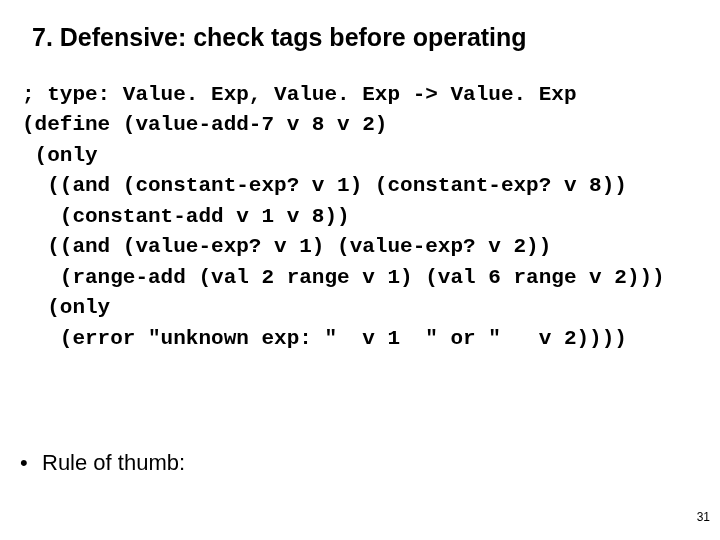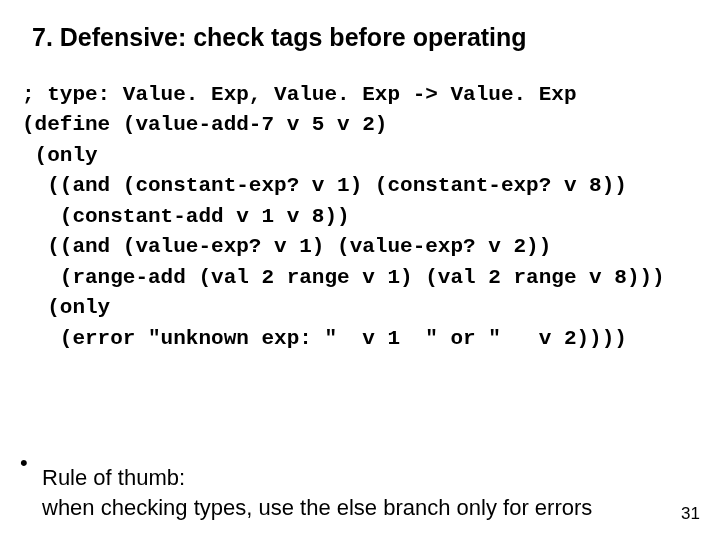--- a/index.html
+++ b/index.html
@@ -49,50 +49,48 @@
   }
   .dot {
     width: 22px;
     flex: 0 0 22px;
     text-align: left;
     font-size: 22px;
     line-height: 1.35;
   }
   .bullet-text {
     flex: 1;
-    margin-top: 15px;
   }
   .pagenum {
     position: absolute;
-    right: 20px;
+    right: 10px;
     bottom: 16px;
-    font-size: 17px;
+    font-size: 12px;
     color: #000;
   }
 </style>
 </head>
 <body>
 
 <div class="slide">
 
   <div class="title">7. Defensive: check tags before operating</div>
 
   <div class="code"><span>; type: Value. Exp, Value. Exp -&gt; Value. Exp</span>
-<span>(define (value-add-7 v 5 v 2)</span>
+<span>(define (value-add-7 v 8 v 2)</span>
 <span> (only</span>
 <span>  ((and (constant-exp? v 1) (constant-exp? v 8))</span>
 <span>   (constant-add v 1 v 8))</span>
 <span>  ((and (value-exp? v 1) (value-exp? v 2))</span>
-<span>   (range-add (val 2 range v 1) (val 2 range v 8)))</span>
+<span>   (range-add (val 2 range v 1) (val 6 range v 2)))</span>
 <span>  (only</span>
 <span>   (error "unknown exp: "  v 1  " or "   v 2))))</span></div>
 
   <div class="bullet-row">
     <div class="dot">•</div>
     <div class="bullet-text">
       <span>Rule of thumb:</span><br>
-      <span>when checking types, use the else branch only for errors</span>
     </div>
   </div>
 
   <div class="pagenum">31</div>
 
 </div>
 
 </body></html>

